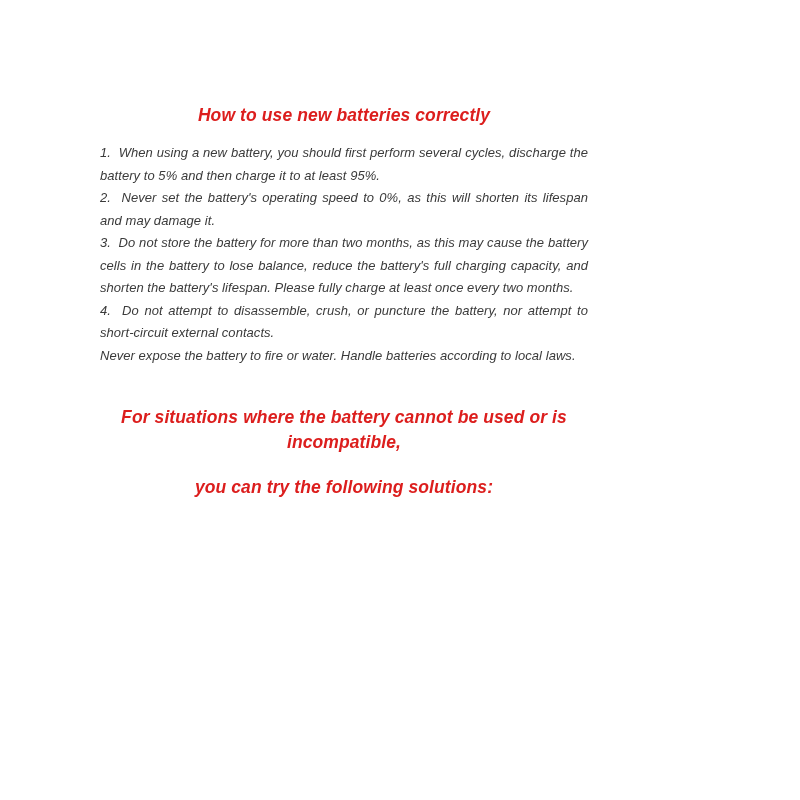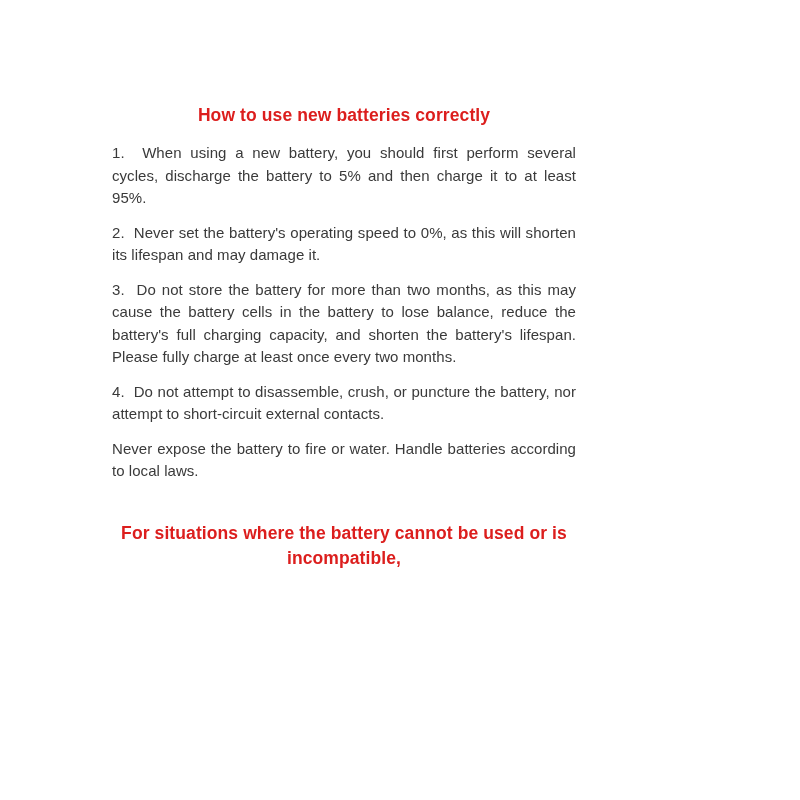--- a/index.html
+++ b/index.html
@@ -12,20 +12,21 @@
     height: 800px;
     font-family: "Liberation Sans", sans-serif;
     overflow: hidden;
   }
   .page {
     box-sizing: border-box;
     width: 668px;
     height: 800px;
     padding: 103px 80px 0 100px;
     background: #ffffff;
+    font-style: italic;
   }
   .red-heading {
     color: #dc1e1d;
     font-size: 17.5px;
     font-weight: bold;
     text-align: center;
     line-height: 25px;
     margin: 0;
     letter-spacing: 0.1px;
   }
@@ -33,22 +34,22 @@
     margin-bottom: 14px;
   }
   .section2-title-line1 {
     margin-top: 38px;
   }
   .section2-title-line2 {
     margin-top: 20px;
     margin-bottom: 14px;
   }
   p.body-par {
-    margin: 12px;
-    font-size: 15px;
+    margin: 0;
+    font-size: 13px;
     line-height: 22.5px;
     color: #3a3a3a;
     text-align: justify;
     text-align-last: left;
     white-space: pre-wrap;
     letter-spacing: 0.05px;
   }
 </style>
 </head>
 <body>
@@ -58,15 +59,16 @@
   <h1 class="red-heading section1-title">How to use new batteries correctly</h1>
 
   <p class="body-par">1.&nbsp; When using a new battery, you should first perform several cycles, discharge the battery to 5% and then charge it to at least 95%.</p>
   <p class="body-par">2.&nbsp; Never set the battery's operating speed to 0%, as this will shorten its lifespan and may damage it.</p>
   <p class="body-par">3.&nbsp; Do not store the battery for more than two months, as this may cause the battery cells in the battery to lose balance, reduce the battery's full charging capacity, and shorten the battery's lifespan. Please fully charge at least once every two months.</p>
   <p class="body-par">4.&nbsp; Do not attempt to disassemble, crush, or puncture the battery, nor attempt to short-circuit external contacts.</p>
   <p class="body-par">Never expose the battery to fire or water. Handle batteries according to local laws.</p>
 
   <h2 class="red-heading section2-title-line1">For situations where the battery cannot be used or is incompatible,</h2>
 
+  <h2 class="red-heading section2-title-line2">you can try the following solutions:</h2>
 
 
 </div>
 
 </body></html>

